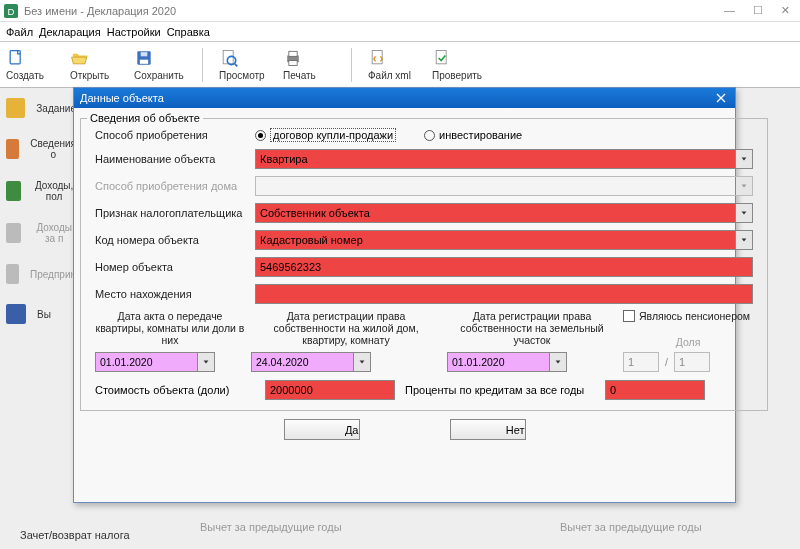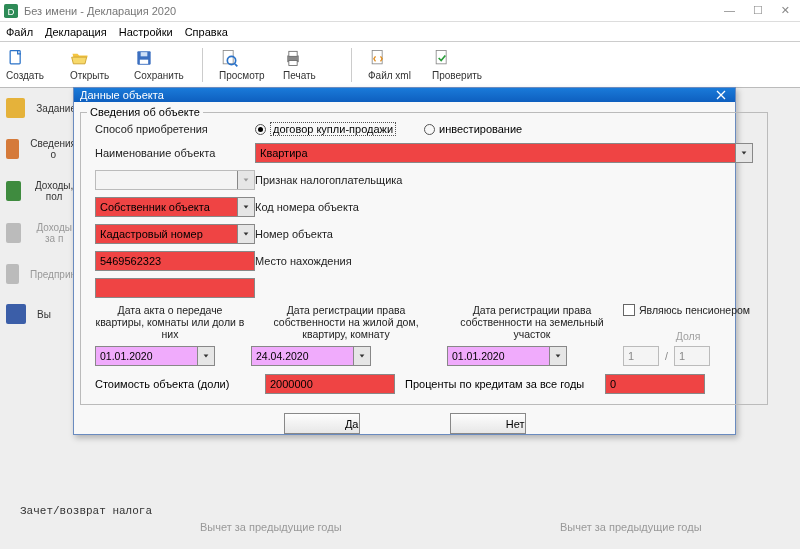--- a/index.html
+++ b/index.html
@@ -33,21 +33,21 @@
     gap: 18px;
     color: #888;
     padding-right: 6px;
   }
   .menubar {
     height: 20px;
     background: #fff;
     display: flex;
     align-items: center;
     padding: 0 6px;
-    gap: 12px;
+    gap: 6px;
     border-bottom: 1px solid #ccc;
   }
   .toolbar {
     height: 46px;
     background: #fff;
     border-bottom: 1px solid #bbb;
     display: flex;
     align-items: center;
     padding: 0 6px;
     gap: 12px;
@@ -89,21 +89,21 @@
   }
   .left-nav .nav-item .box {
     width: 20px; height: 20px; background: #3b5ea8; border-radius: 2px;
   }
   
   .modal {
     position: absolute;
     left: 73px;
     top: 87px;
     width: 663px;
-    height: 348px;
+    height: 416px;
     background: #f8f8f8;
     border: 1px solid #6a8bbf;
     box-shadow: 2px 3px 6px rgba(0,0,0,0.25);
     display: flex;
     flex-direction: column;
   }
   .modal-titlebar {
     height: 20px;
     background: linear-gradient(#1a7ad9, #0e5fbf);
     color: #fff;
@@ -312,21 +312,21 @@
     <div class="nav-item" style="color:#999">
         <div class="box" style="background:#bbb"></div>
         <span>Предприн</span>
       </div>
     <div class="nav-item">
         <div class="box" style="background:#3b5ea8"></div>
         <span>Вы</span>
       </div>
   </div>
 
-  <div class="bg-label" style="left:20px; bottom:32px;font-family:Liberation Mono, monospace;">Зачет/возврат налога</div>
+  <div class="bg-label" style="left:20px; bottom:8px;">Зачет/возврат налога</div>
   <div class="bg-label" style="left:200px; bottom:16px; color:#999">Вычет за предыдущие годы</div>
   <div class="bg-label" style="left:560px; bottom:16px; color:#999">Вычет за предыдущие годы</div>
 </div>
 
 <div class="modal">
   <div class="modal-titlebar">
     <span>Данные объекта</span>
     <div class="close">
       <svg viewBox="0 0 10 10" width="10" height="10">
           <path d="M1 1l8 8M9 1l-8 8" stroke="#fff" stroke-width="1.3"></path>
@@ -355,20 +355,21 @@
       <div class="lbl">Наименование объекта</div>
       <div class="sel">
         <span>Квартира</span>
         <span class="caret">
             <svg viewBox="0 0 10 10">
               <path d="M2 3l3 4 3-4z" fill="#333"></path>
             </svg>
           </span>
       </div>
 
+      <div class="lbl disabled">Способ приобретения дома</div>
       <div class="sel disabled">
         <span class="caret">
             <svg viewBox="0 0 10 10">
               <path d="M2 3l3 4 3-4z" fill="#999"></path>
             </svg>
           </span>
       </div>
 
       <div class="lbl">Признак налогоплательщика</div>
       <div class="sel">

